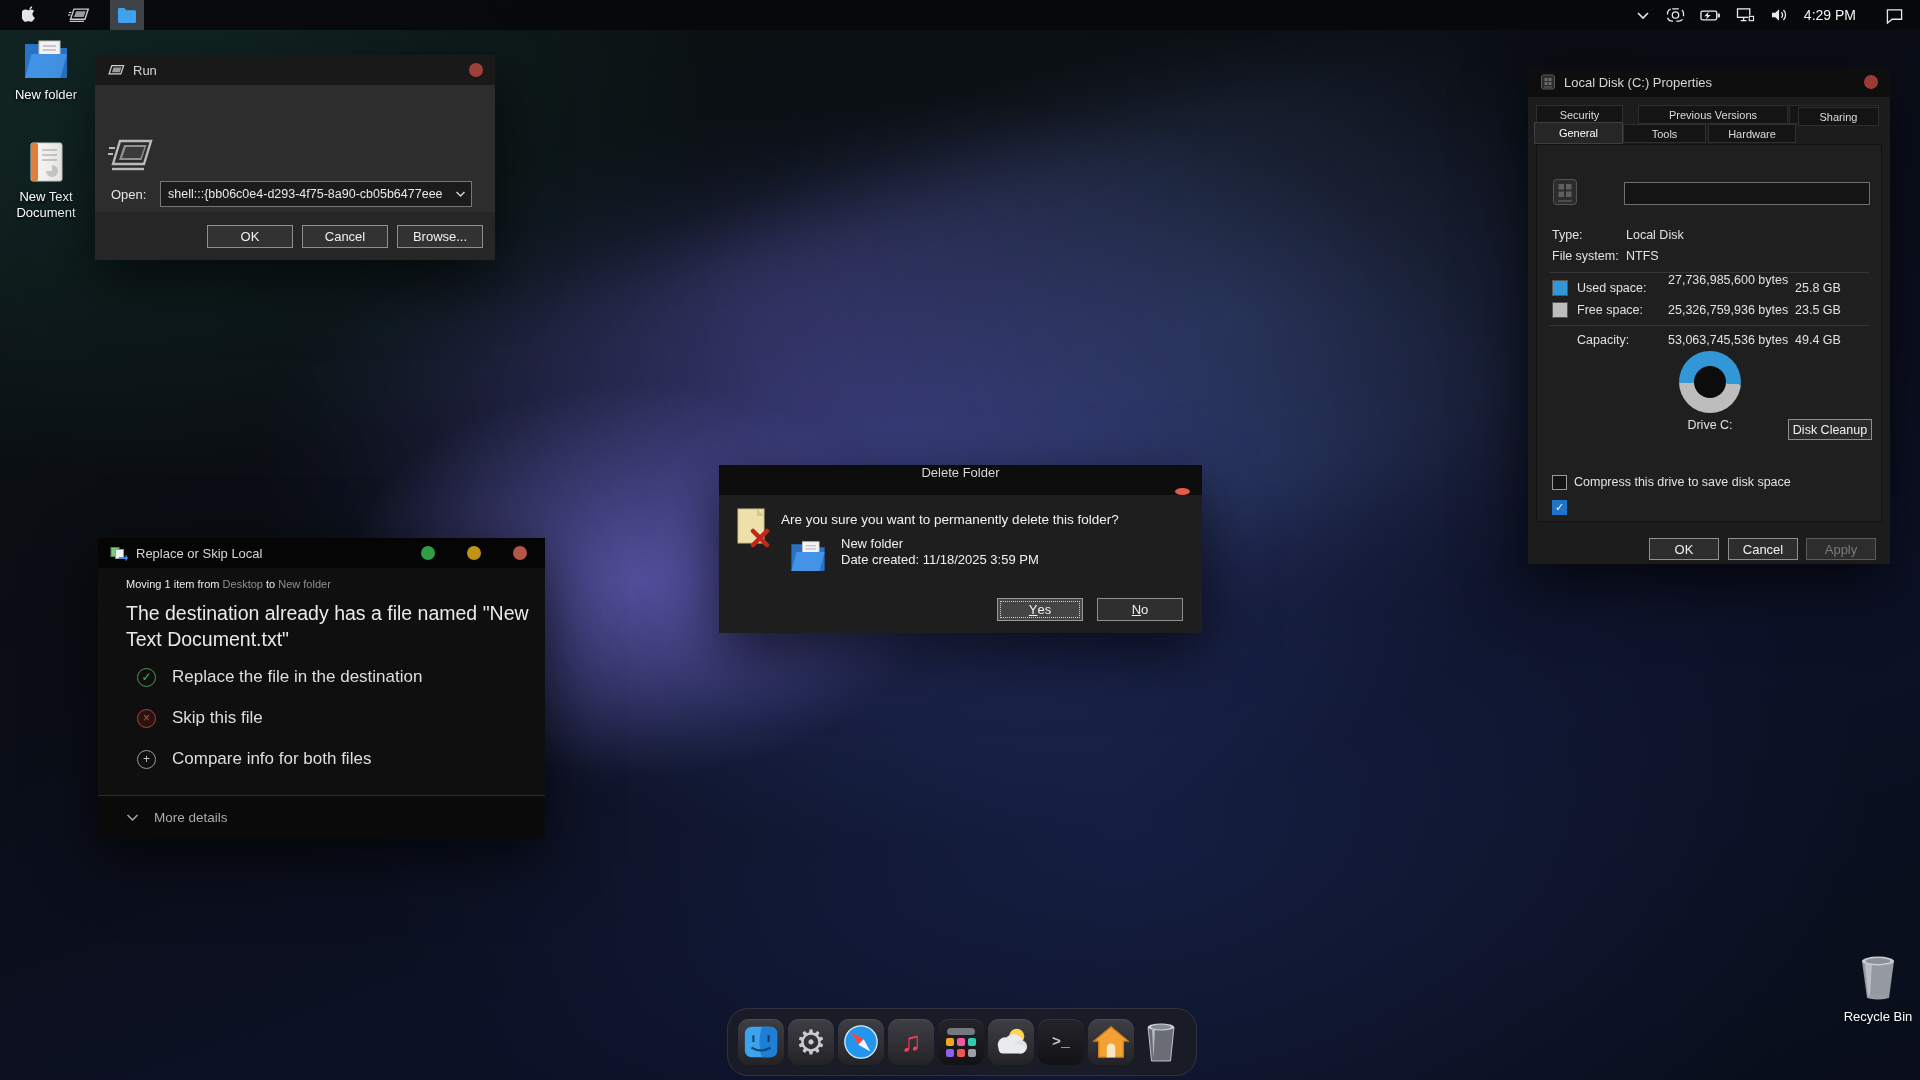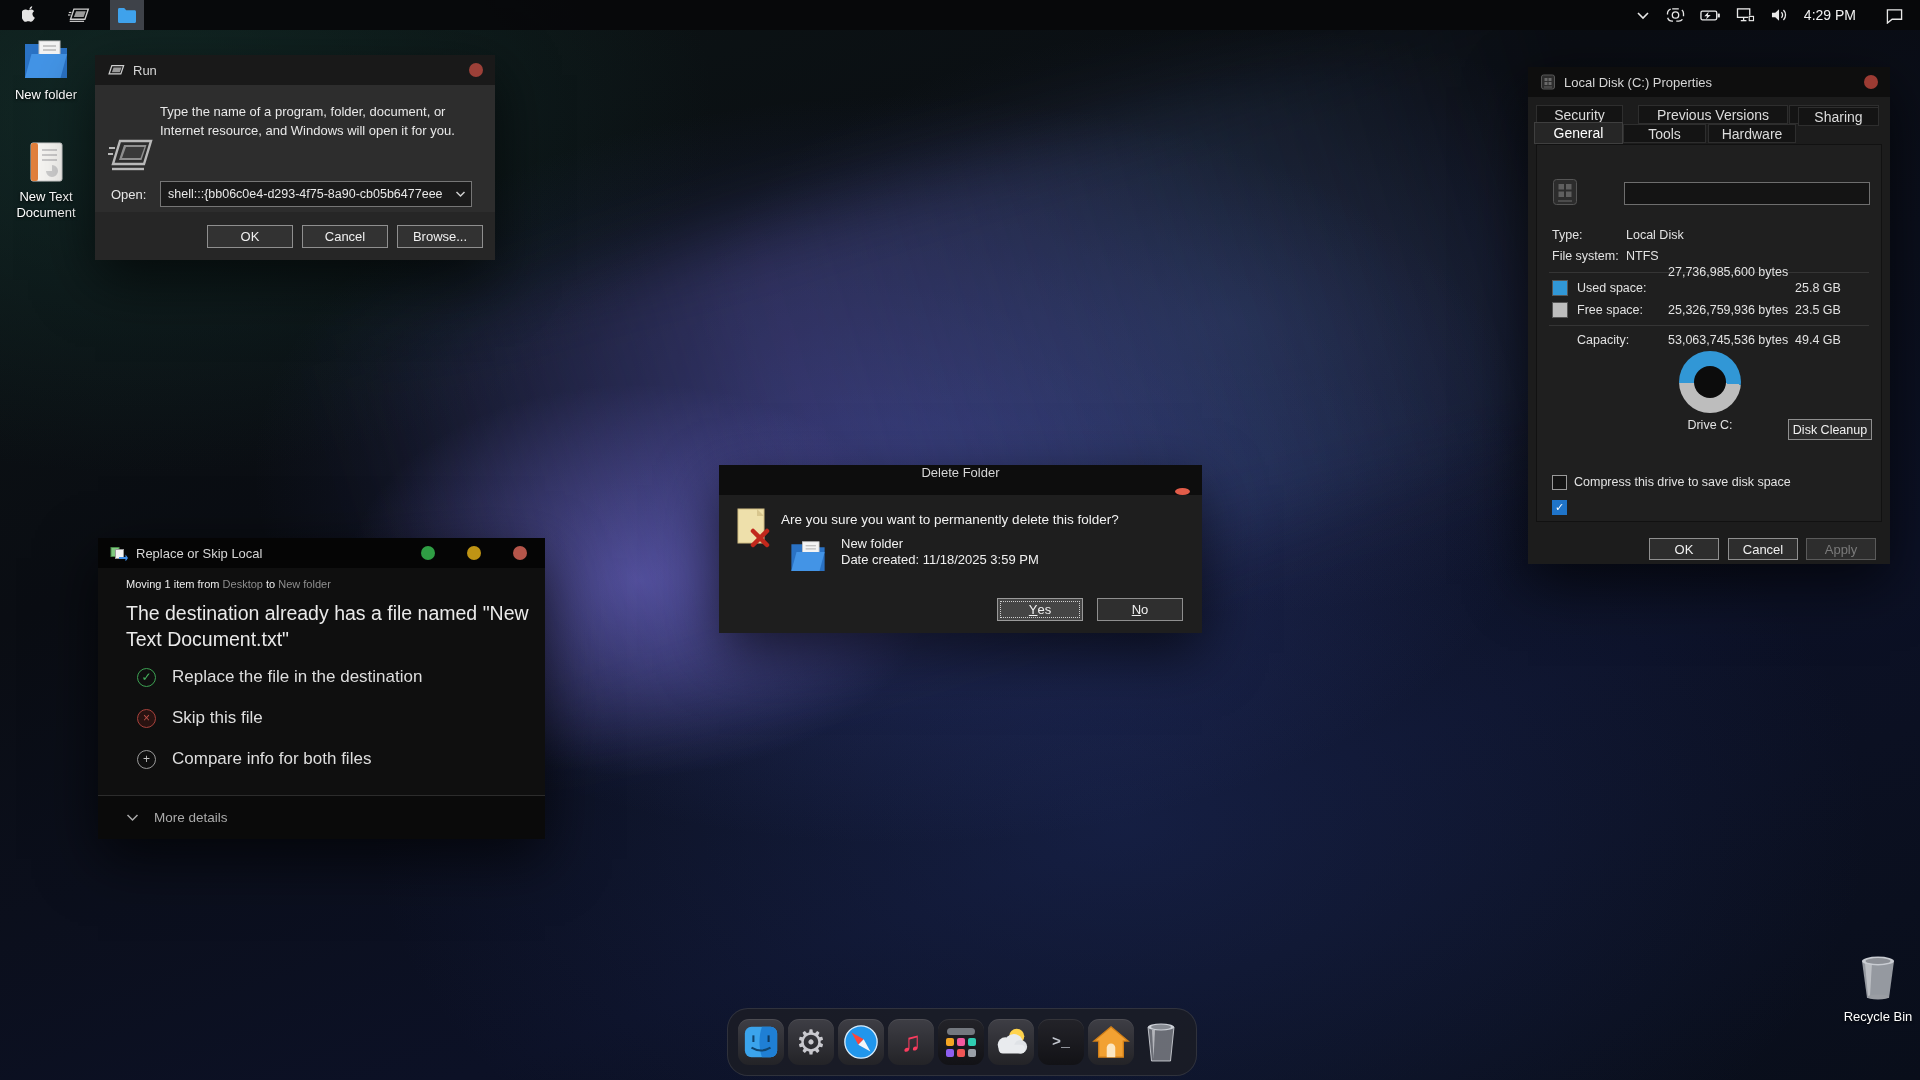--- a/index.html
+++ b/index.html
@@ -77,21 +77,21 @@
   .del-date{position:absolute;left:122px;top:87px;font-size:13px;color:#f0f0f0;}
   .del-btn{position:absolute;top:133px;width:86px;height:23px;}
   .del-yes{left:278px;background:#454545;outline:1px dotted #cfcfcf;outline-offset:-4px;border-color:#9a9a9a;}
   .del-no{left:378px;background:#2f2f2f;}
   .u{text-decoration:underline;}
   
   .props{left:1528px;top:67px;width:362px;height:497px;background:#1c1c1c;font-size:12.5px;}
   .props .titlebar{background:#0e0e0e;}
   .tabs{position:absolute;left:8px;top:38px;width:346px;height:40px;}
   .tab{position:absolute;height:19px;display:flex;align-items:center;justify-content:center;
-    background:#141414;border:1px solid #2e2e2e;box-sizing:border-box;color:#dcdcdc;font-size:14px;cursor:default;}
+    background:#141414;border:1px solid #2e2e2e;box-sizing:border-box;color:#dcdcdc;font-size:11px;cursor:default;}
   .tab.active{background:#262626;height:22px;top:17px;z-index:3;border-color:#3f3f3f;color:#fff;}
   .panel{position:absolute;left:8px;top:77px;width:346px;height:378px;background:#1f1f1f;
     border:1px solid #111;box-sizing:border-box;}
   .prow{position:absolute;color:#e2e2e2;}
   .pdiv{position:absolute;left:12px;right:12px;height:1px;background:#353535;}
   .swatch{position:absolute;width:16px;height:16px;box-sizing:border-box;border:1px solid #555;}
   .vol-input{position:absolute;left:87px;top:37px;width:246px;height:23px;background:#141414;
     border:1px solid #6e6e6e;color:#e8e8e8;box-sizing:border-box;font-size:12.5px;padding:0 6px;
     font-family:"Liberation Sans",sans-serif;outline:none;}
   .donut{position:absolute;left:142px;top:206px;width:62px;height:62px;border-radius:50%;
@@ -227,21 +227,20 @@
     </div>
     <div class="run-body">
       <svg class="runicon" width="46" height="36" viewBox="0 0 46 36">
         <polygon points="12,3 43,3 36,26 5,26" fill="none" stroke="#b9b9b9" stroke-width="2.4"></polygon>
         <polygon points="16,7 38.5,7 33.5,22 11,22" fill="#8f8f8f"></polygon>
         <polygon points="18,9 36.5,9 32.5,20 14,20" fill="#3a3a3a"></polygon>
         <line x1="1" y1="10" x2="7" y2="10" stroke="#b9b9b9" stroke-width="2"></line>
         <line x1="0" y1="16" x2="5" y2="16" stroke="#b9b9b9" stroke-width="2"></line>
         <line x1="4" y1="31" x2="36" y2="31" stroke="#b9b9b9" stroke-width="2.4"></line>
       </svg>
-      <div class="run-desc">Type the name of a program, folder, document, or Internet resource, and Windows will open it for you.</div>
       <div class="run-openlbl">Open:</div>
       <div class="run-combo">
         <input type="text" value="shell:::{bb06c0e4-d293-4f75-8a90-cb05b6477eee}" style="">
         <span class="combo-arrow">
           <svg width="11" height="8" viewBox="0 0 11 8">
             <polyline points="1.5,2 5.5,6 9.5,2" fill="none" stroke="#cfcfcf" stroke-width="1.5"></polyline>
           </svg>
         </span>
       </div>
     </div>
@@ -363,21 +362,21 @@
 
       <div class="prow" style="left:15px;top:83px;">Type:</div>
       <div class="prow" style="left:89px;top:83px;">Local Disk</div>
       <div class="prow" style="left:15px;top:104px;">File system:</div>
       <div class="prow" style="left:89px;top:104px;">NTFS</div>
 
       <div class="pdiv" style="top:127px;"></div>
 
       <div class="swatch" style="left:15px;top:135px;background:#3197d6;"></div>
       <div class="prow" style="left:40px;top:136px;">Used space:</div>
-      <div class="prow" style="left:131px;top:120px;">27,736,985,600 bytes</div>
+      <div class="prow" style="left:131px;top:128px;">27,736,985,600 bytes</div>
       <div class="prow" style="left:258px;top:136px;">25.8 GB</div>
 
       <div class="swatch" style="left:15px;top:157px;background:#bdbdbd;"></div>
       <div class="prow" style="left:40px;top:158px;">Free space:</div>
       <div class="prow" style="left:131px;top:158px;">25,326,759,936 bytes</div>
       <div class="prow" style="left:258px;top:158px;">23.5 GB</div>
 
       <div class="pdiv" style="top:180px;"></div>
 
       <div class="prow" style="left:40px;top:188px;">Capacity:</div>

